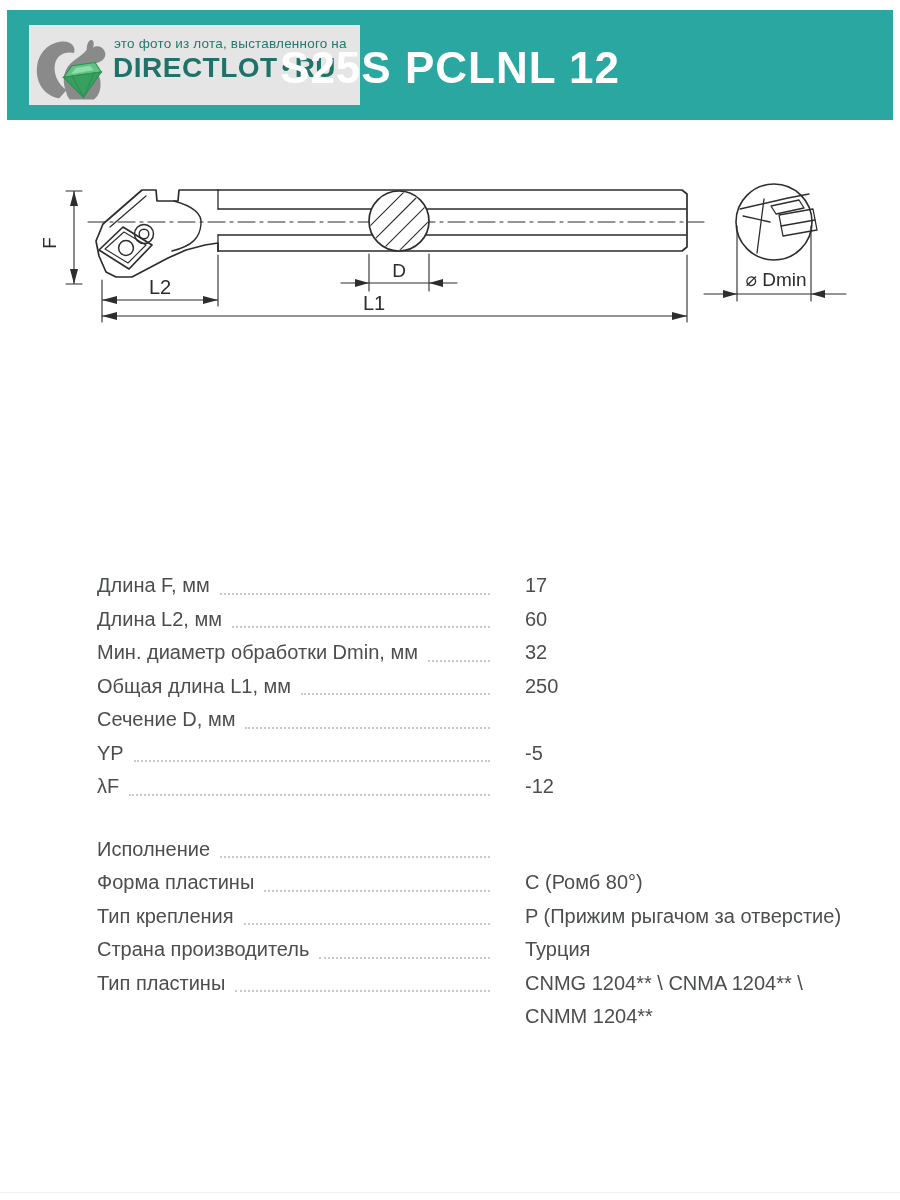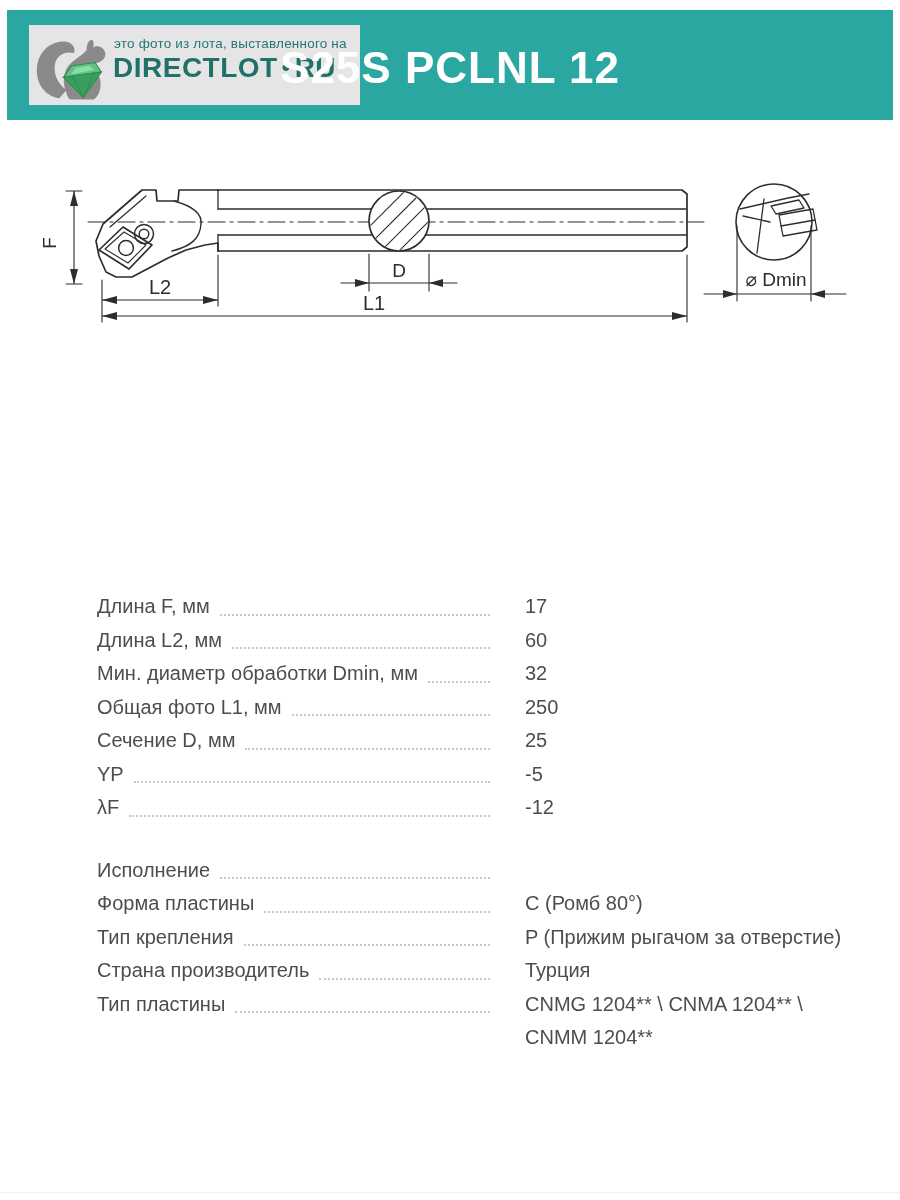--- a/index.html
+++ b/index.html
@@ -30,21 +30,21 @@
   .wordmark .dot { font-size:24px; vertical-align:2px; padding:0 4px; }
   .band-title {
     position:absolute; left:0; right:0; top:33px; text-align:center;
     font-size:44px; font-weight:bold; color:#ffffff; letter-spacing:1px;
     white-space:nowrap;
   }
   
   .drawing-svg { position:absolute; left:0; top:0; width:900px; height:400px; }
   
   .spec-table {
-    position:absolute; left:97px; right:55px; top:590px;
+    position:absolute; left:97px; right:55px; top:569px;
     color:#4b4d4f; font-size:20px;
   }
   .spec-group.second { margin-top:29px; }
   .spec-row { display:flex; align-items:flex-start; line-height:33.5px; }
   .spec-left { display:flex; width:400px; flex:none; height:33.5px; }
   .spec-label { flex:none; white-space:nowrap; }
   .leader {
     flex:1; border-bottom:2px dotted #c7c9cb; margin:0 7px 8px 10px;
     min-width:12px;
   }
@@ -179,31 +179,30 @@
         </div>
         <div class="spec-row">
           <div class="spec-left">
             <span class="spec-label">Мин. диаметр обработки Dmin, мм</span>
             <span class="leader"></span>
           </div>
           <div class="spec-value">32</div>
         </div>
         <div class="spec-row">
           <div class="spec-left">
-            <span class="spec-label">Общая фото L1, мм</span>
+            <span class="spec-label">Общая длина L1, мм</span>
             <span class="leader"></span>
           </div>
           <div class="spec-value">250</div>
         </div>
         <div class="spec-row">
           <div class="spec-left">
             <span class="spec-label">Сечение D, мм</span>
             <span class="leader"></span>
           </div>
-          <div class="spec-value">25</div>
         </div>
         <div class="spec-row">
           <div class="spec-left">
             <span class="spec-label">YP</span>
             <span class="leader"></span>
           </div>
           <div class="spec-value">-5</div>
         </div>
         <div class="spec-row">
           <div class="spec-left">

